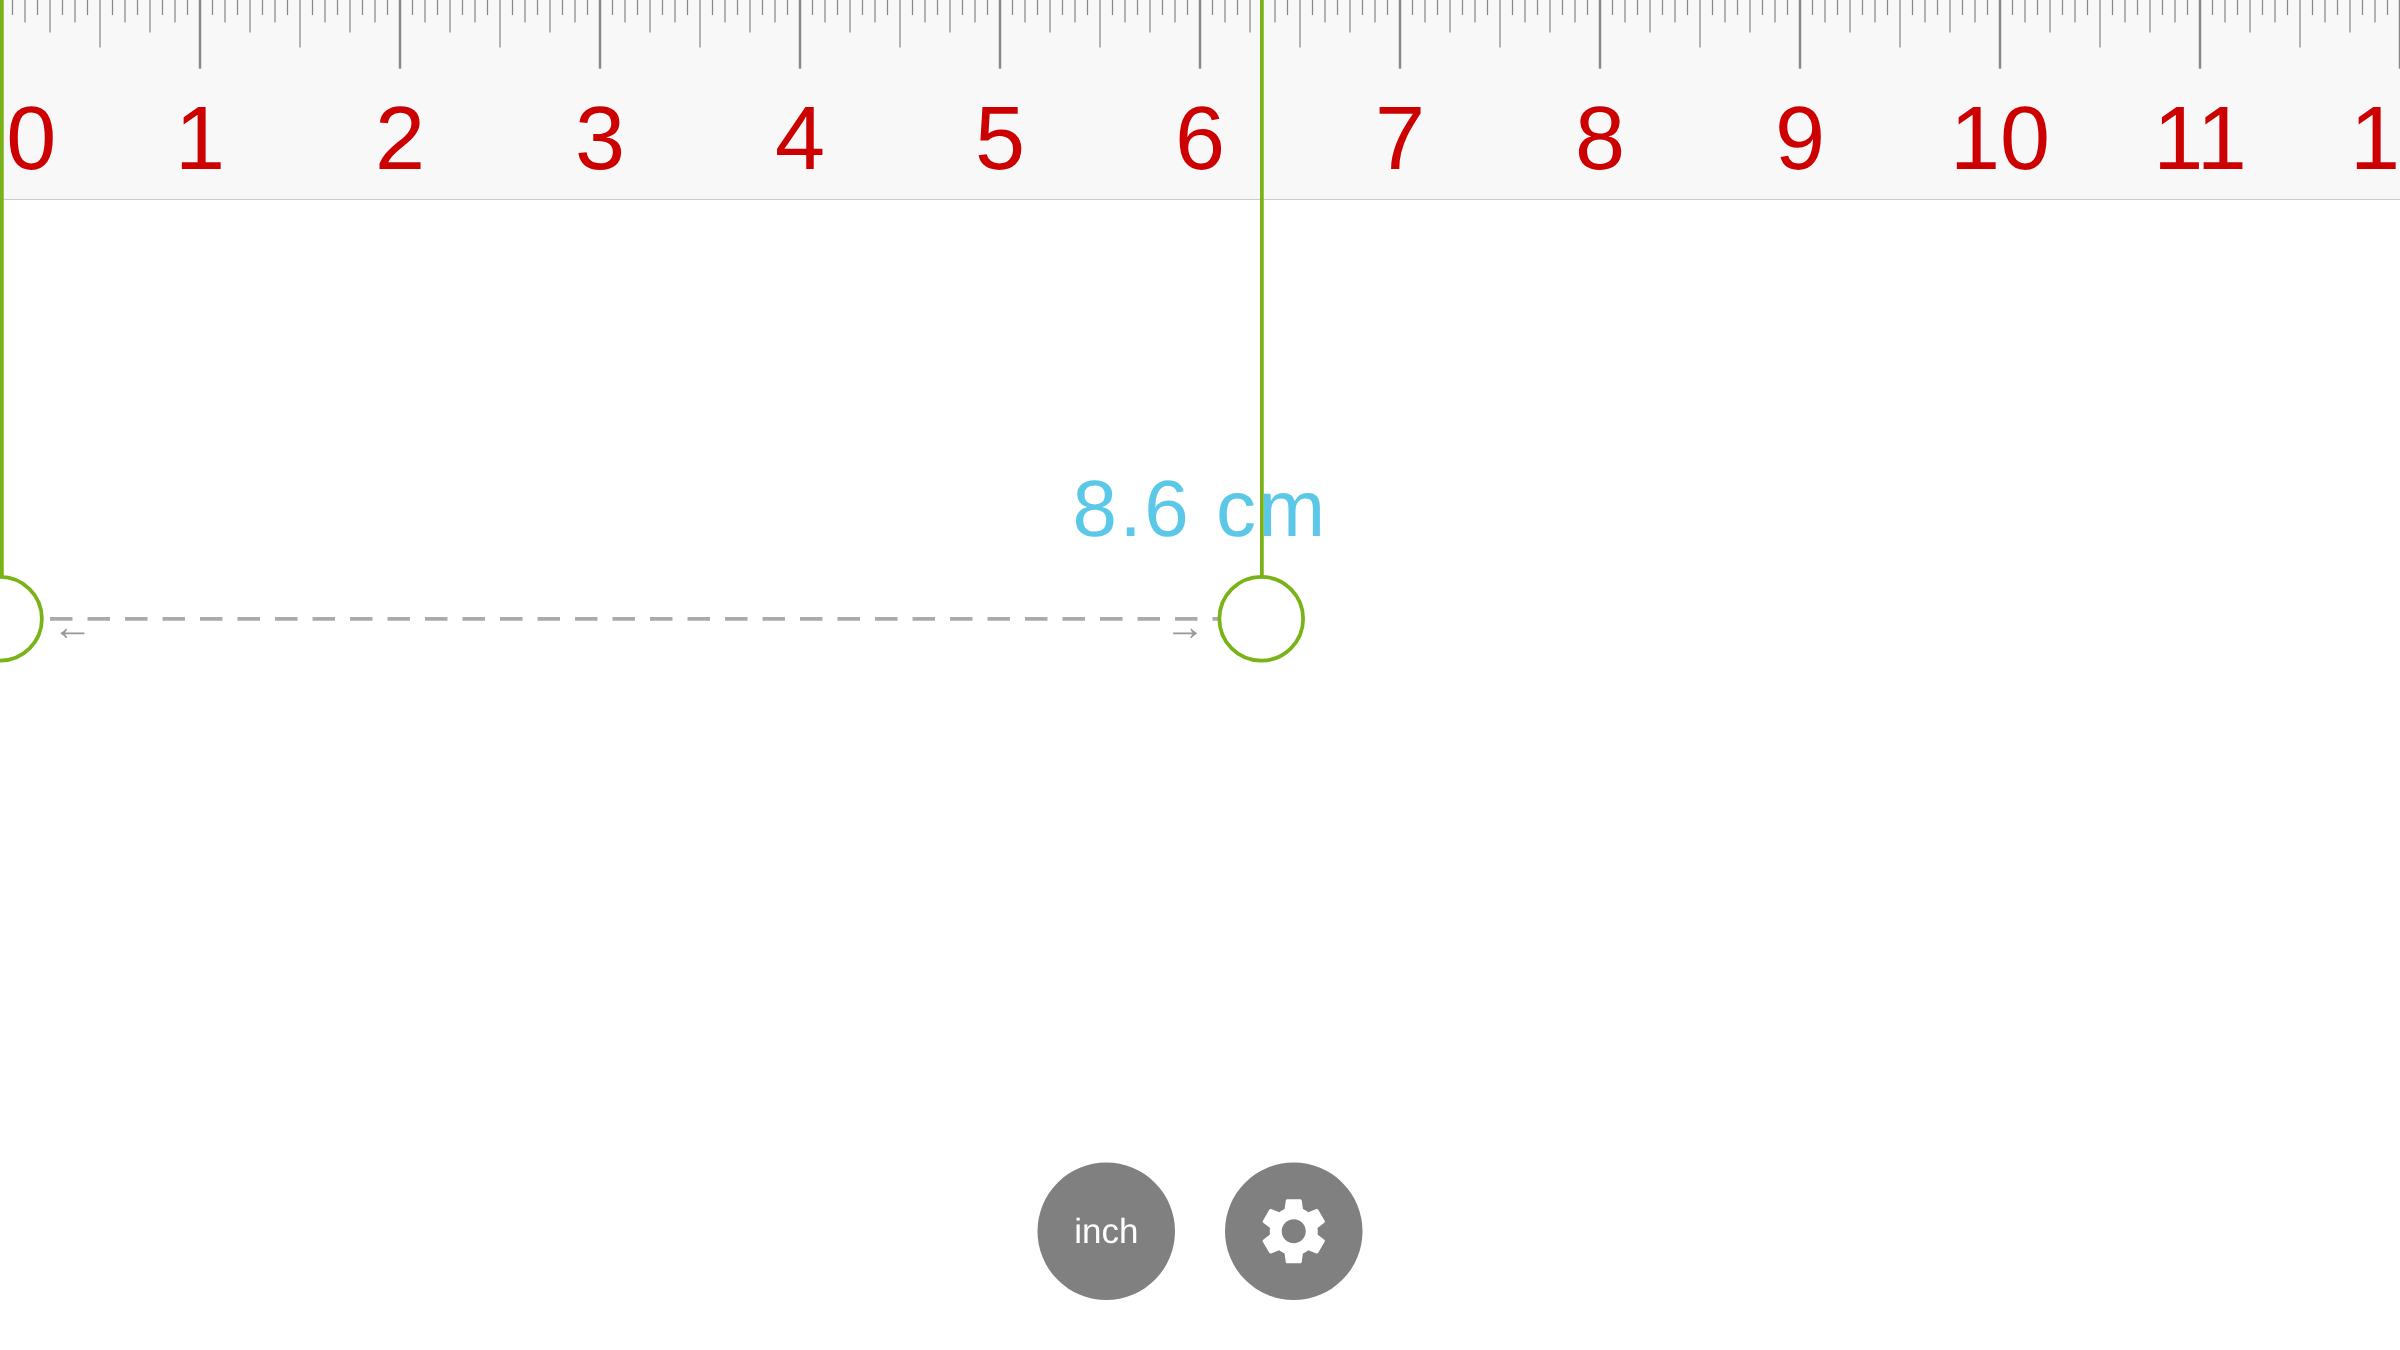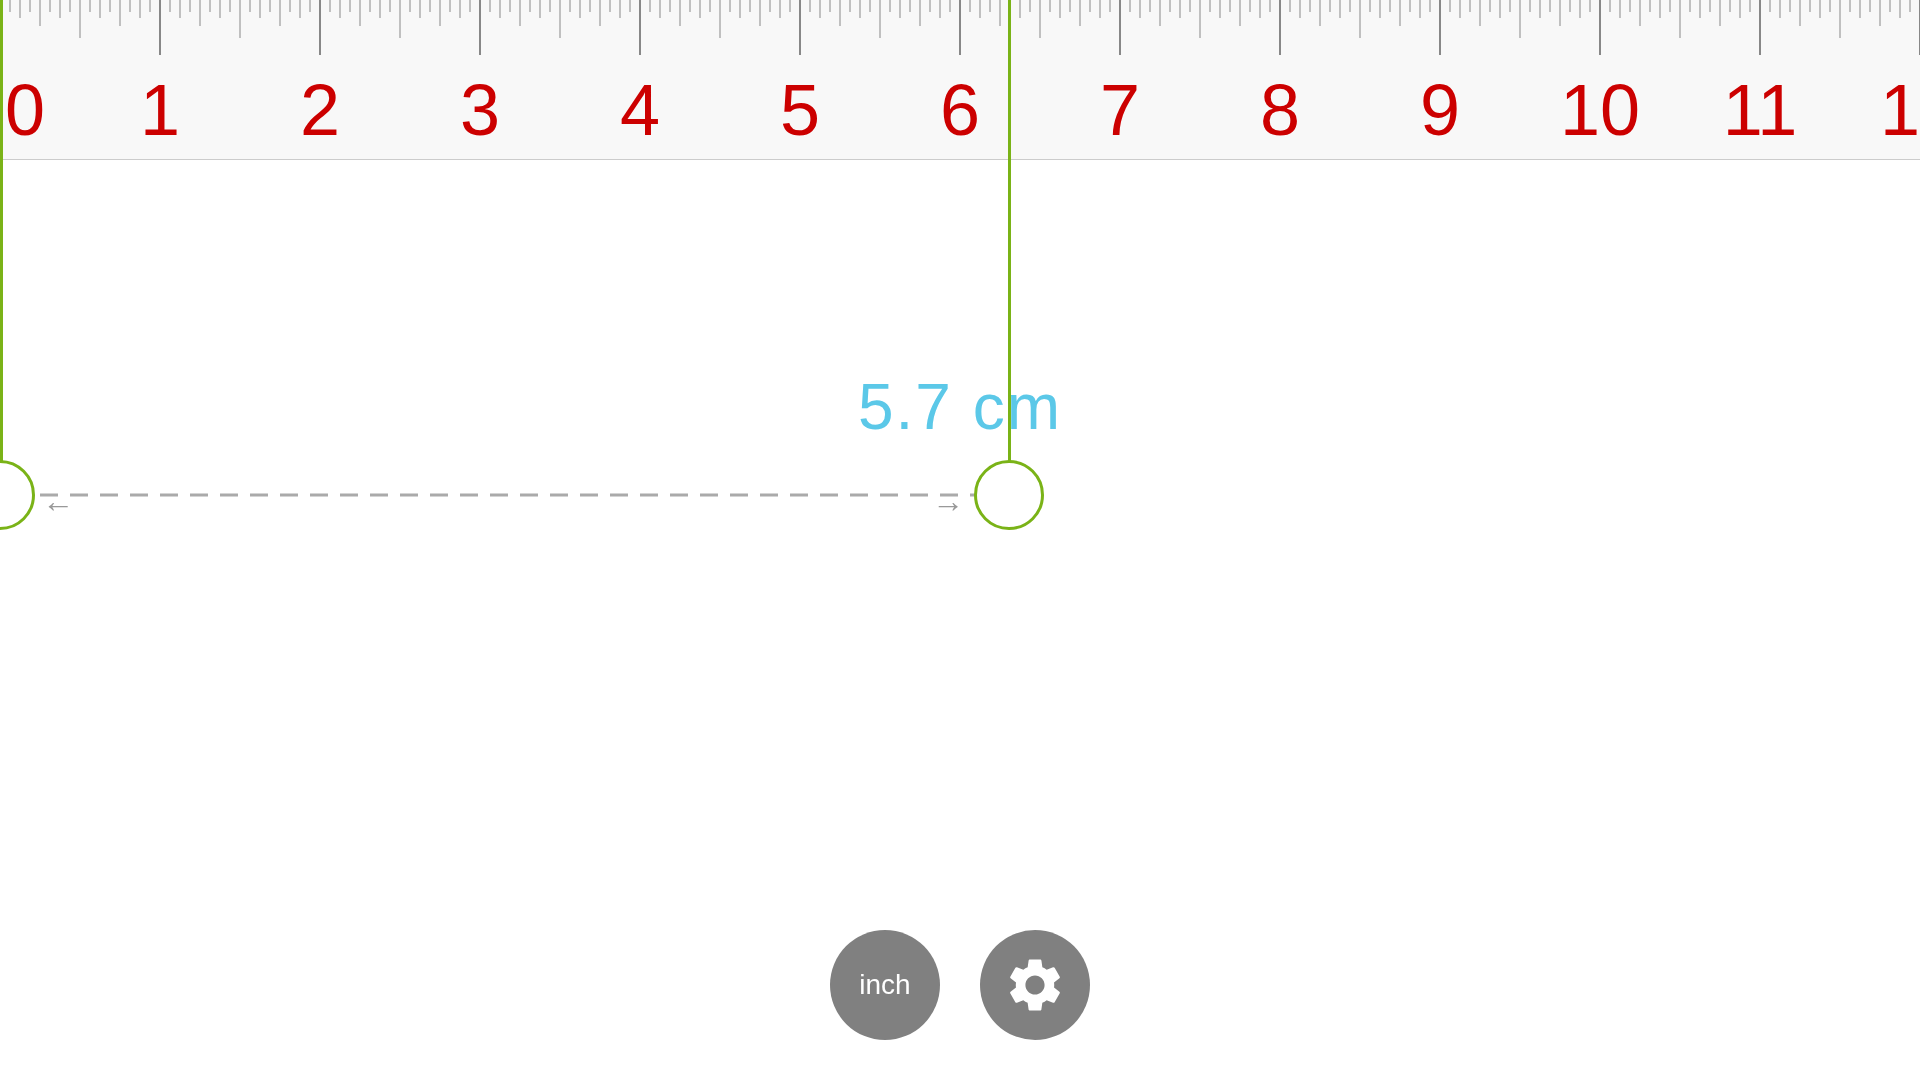--- a/index.html
+++ b/index.html
@@ -372,21 +372,21 @@
         <text x="1760" y="135" fill="#cc0000" font-size="72" font-family="Arial, sans-serif" font-weight="400" text-anchor="middle">11</text>
         <text x="1920" y="135" fill="#cc0000" font-size="72" font-family="Arial, sans-serif" font-weight="400" text-anchor="middle">12</text>
       </g>
   </svg>
 </div>
 
 <div id="marker-left-line" class="marker-line"></div>
 
 <div id="marker-right-line" class="marker-line"></div>
 
-<div id="measurement-display">5.7 cm</div>
+<div id="measurement-display">8.6 cm</div>
 
 <div class="arrow-left">←</div>
 
 <div id="dashed-line-container">
   <svg id="dashed-line-svg" xmlns="http://www.w3.org/2000/svg">
     <line x1="40" y1="30" x2="1020" y2="30" stroke="#aaaaaa" stroke-width="3" stroke-dasharray="18,12"></line>
   </svg>
 </div>
 
 <div class="arrow-right">→</div>

